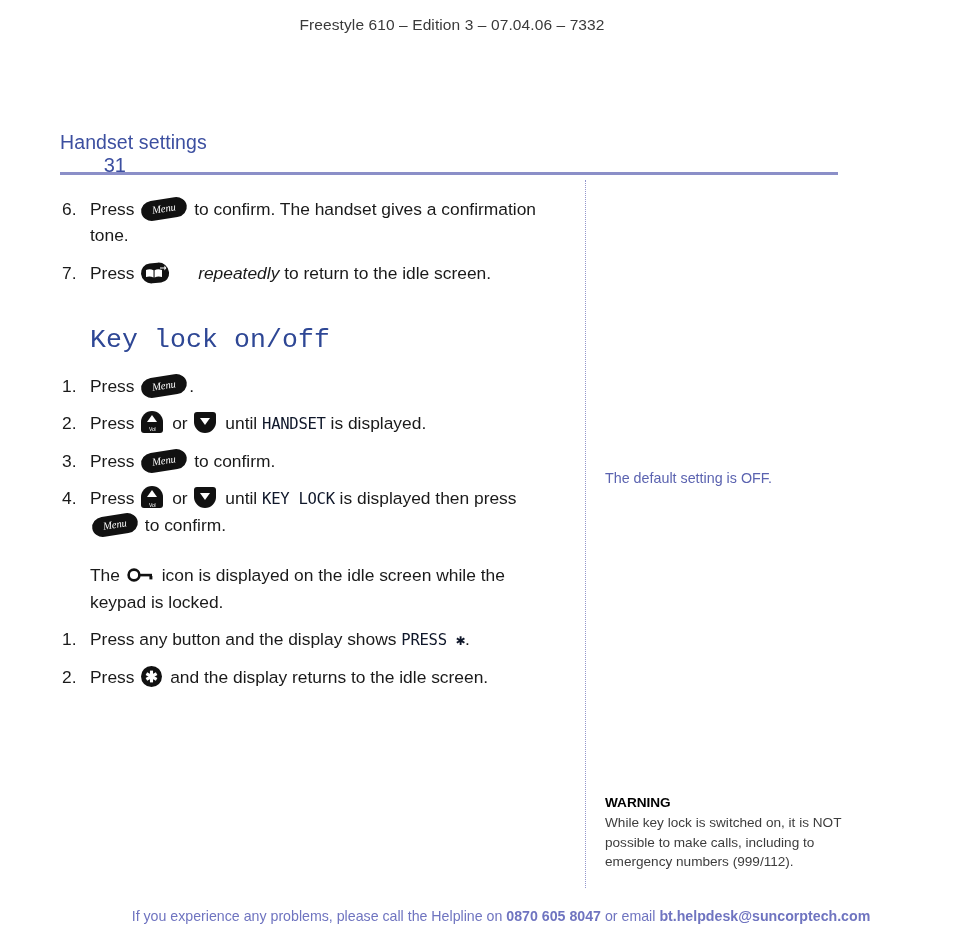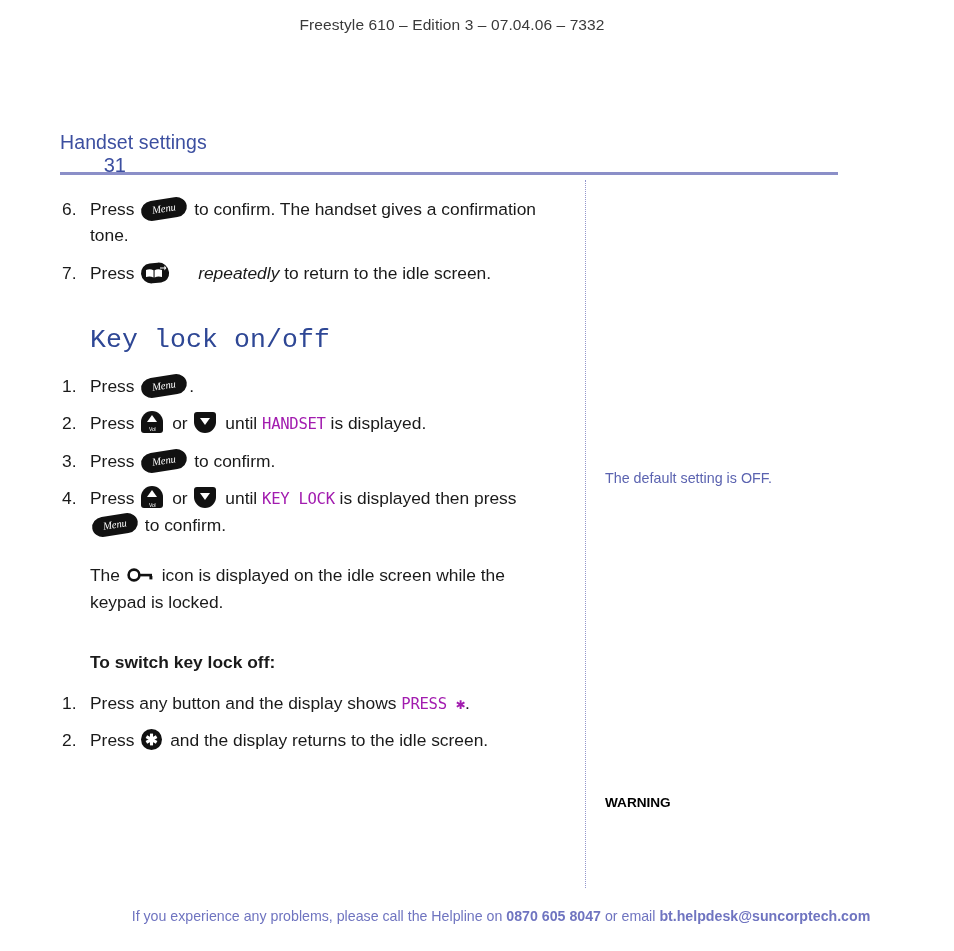--- a/index.html
+++ b/index.html
@@ -114,21 +114,21 @@
   }
   .subhead.tight-top { margin-top: 34px; }
 
   .spacer-14 { height: 13px; }
 
   em { font-style: italic; margin-left: 20px; }
 
   
   .lcd {
     font-family: "DejaVu Sans Mono", "Liberation Mono", monospace;
-    color: #a21caf;
+    color: #0f172a;
     font-size: 15.6px;
     letter-spacing: -0.3px;
     text-align: right;
   }
 
   
   .key {
     display: inline-block;
     vertical-align: -5px;
     position: relative;
@@ -388,21 +388,20 @@
   <p class="para"><span>The</span>
     <span class="glyph-keylock">
       <svg width="30" height="16" viewBox="0 0 30 16" aria-hidden="true">
         <circle cx="8" cy="8" r="5.4" fill="none" stroke="#111111" stroke-width="2.6"></circle>
         <rect x="13" y="6.8" width="13" height="2.6" fill="#111111"></rect>
         <rect x="23.4" y="9.0" width="3" height="3.4" fill="#111111"></rect>
       </svg>
     </span>
     <span>icon is displayed on the idle screen while the keypad is locked.</span></p>
 
-  <div class="subhead tight-top">To switch key lock off:</div>
 
   <div class="step">
     <span class="step-num">1.</span>
     <span class="step-body"><span>Press any button and the display shows</span>
       <span class="lcd">PRESS ✱</span><span>.</span></span>
   </div>
 
   <div class="step">
     <span class="step-num">2.</span>
     <span class="step-body"><span>Press</span>
@@ -417,15 +416,16 @@
       </span>
       <span>and the display returns to the idle screen.</span></span>
   </div>
 
 </div>
 
 <div class="side-note">The default setting is OFF.</div>
 
 <div class="warning-block">
   <div class="warning-title">WARNING</div>
+  <div>While key lock is switched on, it is NOT possible to make calls, including to emergency numbers (999/112).</div>
 </div>
 
 <div class="doc-footer"><span class="plain">If you experience any problems, please call the Helpline on</span> <span>0870 605 8047</span> <span class="plain">or email</span> <span>bt.helpdesk@suncorptech.com</span></div>
 
 </body></html>

